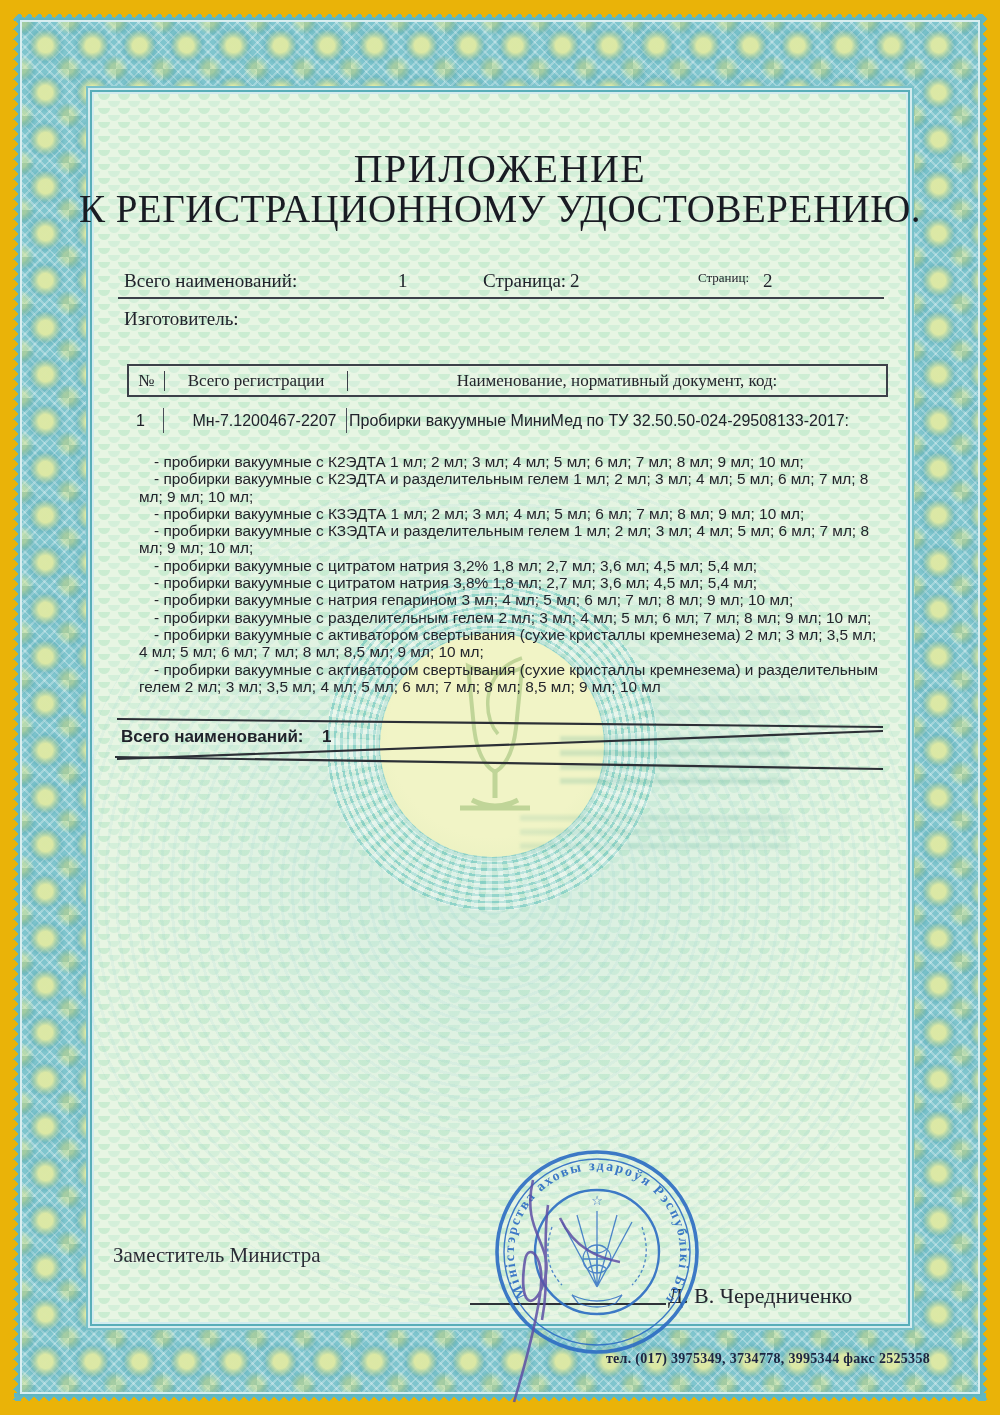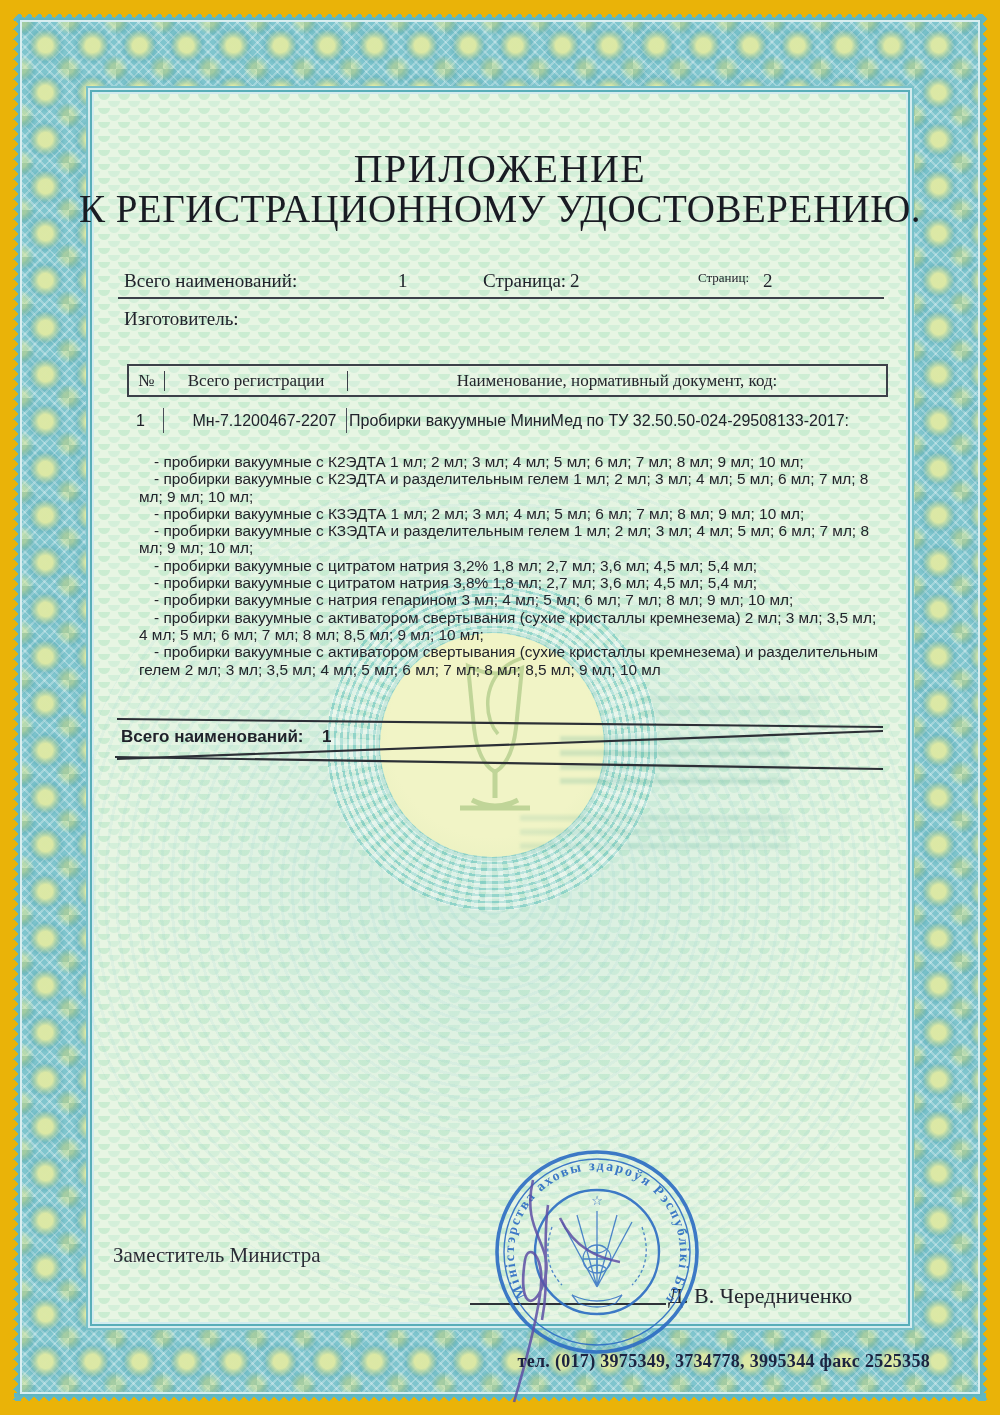--- a/index.html
+++ b/index.html
@@ -71,21 +71,21 @@
   .thead .c{text-align:center;}
   .c1{width:35px;border-right:1.6px solid #3c4049;}
   .c2{width:182px;border-right:1.6px solid #3c4049;}
   .c3{flex:1;}
   .vline{position:absolute;width:1.4px;background:#4a4e58;}
 
   .seal-wrap{position:absolute;left:492px;top:1147px;width:210px;height:210px;opacity:.92;}
   .sig{position:absolute;left:430px;top:1150px;width:300px;height:260px;}
   .strike{position:absolute;left:108px;top:708px;width:784px;height:70px;}
   .phone{position:absolute;left:0px;top:1351px;width:930px;text-align:right;
-    font-size:18px;font-weight:bold;color:#1c2340;letter-spacing:.3px;}
+    font-size:14px;font-weight:bold;color:#1c2340;letter-spacing:.3px;}
 </style>
 </head>
 <body>
 
 <div class="page">
 
   <div class="saw saw-top"></div>
   <div class="saw saw-bottom"></div>
   <div class="saw saw-left"></div>
   <div class="saw saw-right"></div>
@@ -132,20 +132,21 @@
   <div class="t sans" style="left:349px;top:412px;font-size:16px">Пробирки вакуумные МиниМед по ТУ 32.50.50-024-29508133-2017:</div>
 
   <div class="items">
       <div class="item">- пробирки вакуумные с К2ЭДТА 1 мл; 2 мл; 3 мл; 4 мл; 5 мл; 6 мл; 7 мл; 8 мл; 9 мл; 10 мл;</div>
       <div class="item">- пробирки вакуумные с К2ЭДТА и разделительным гелем 1 мл; 2 мл; 3 мл; 4 мл; 5 мл; 6 мл; 7 мл; 8 мл; 9 мл; 10 мл;</div>
       <div class="item">- пробирки вакуумные с КЗЭДТА 1 мл; 2 мл; 3 мл; 4 мл; 5 мл; 6 мл; 7 мл; 8 мл; 9 мл; 10 мл;</div>
       <div class="item">- пробирки вакуумные с КЗЭДТА и разделительным гелем 1 мл; 2 мл; 3 мл; 4 мл; 5 мл; 6 мл; 7 мл; 8 мл; 9 мл; 10 мл;</div>
       <div class="item">- пробирки вакуумные с цитратом натрия 3,2% 1,8 мл; 2,7 мл; 3,6 мл; 4,5 мл; 5,4 мл;</div>
       <div class="item">- пробирки вакуумные с цитратом натрия 3,8% 1,8 мл; 2,7 мл; 3,6 мл; 4,5 мл; 5,4 мл;</div>
       <div class="item">- пробирки вакуумные с натрия гепарином 3 мл; 4 мл; 5 мл; 6 мл; 7 мл; 8 мл; 9 мл; 10 мл;</div>
+      <div class="item">- пробирки вакуумные с разделительным гелем 2 мл; 3 мл; 4 мл; 5 мл; 6 мл; 7 мл; 8 мл; 9 мл; 10 мл;</div>
       <div class="item">- пробирки вакуумные с активатором свертывания (сухие кристаллы кремнезема) 2 мл; 3 мл; 3,5 мл; 4 мл; 5 мл; 6 мл; 7 мл; 8 мл; 8,5 мл; 9 мл; 10 мл;</div>
       <div class="item">- пробирки вакуумные с активатором свертывания (сухие кристаллы кремнезема) и разделительным гелем 2 мл; 3 мл; 3,5 мл; 4 мл; 5 мл; 6 мл; 7 мл; 8 мл; 8,5 мл; 9 мл; 10 мл</div>
     </div>
 
   <svg class="strike" viewBox="0 0 784 70">
     <g stroke="#2c2f36" stroke-width="2.1" fill="none">
       <line x1="9" y1="11" x2="775" y2="19"></line>
       <line x1="9" y1="51" x2="775" y2="23"></line>
       <line x1="7" y1="49" x2="775" y2="61"></line>
     </g>

